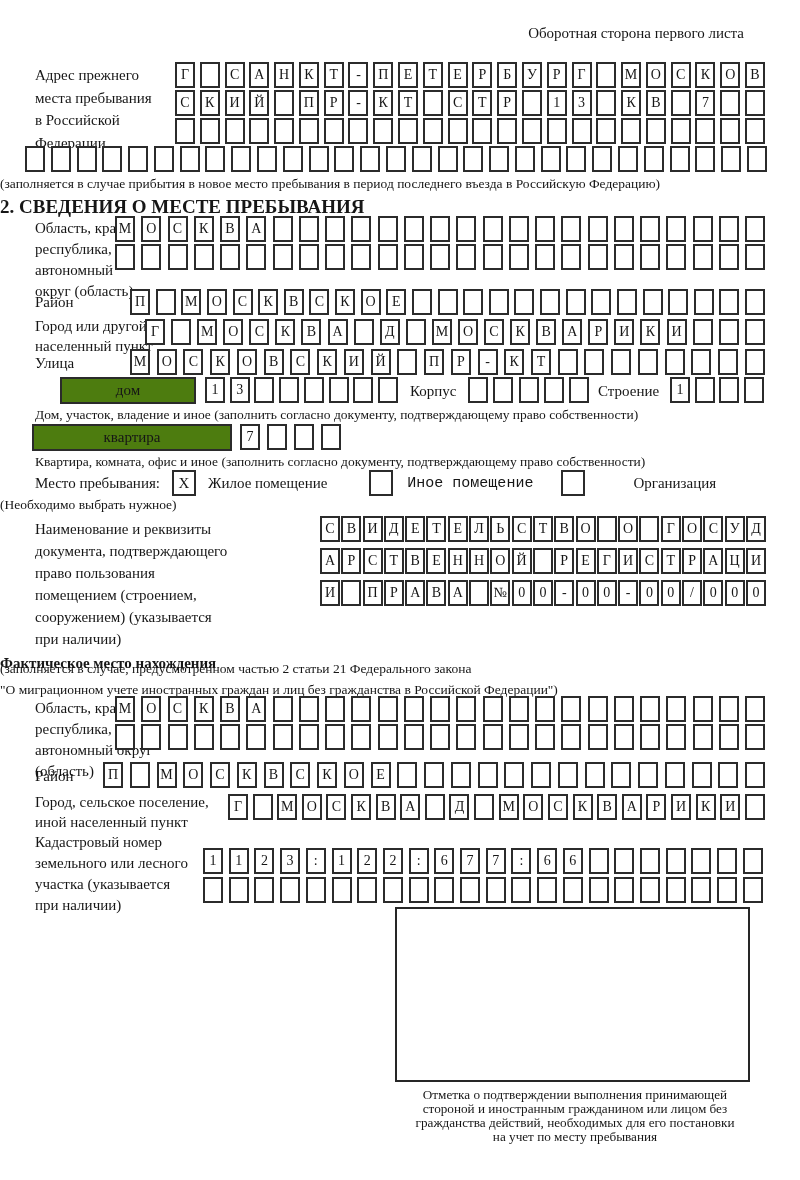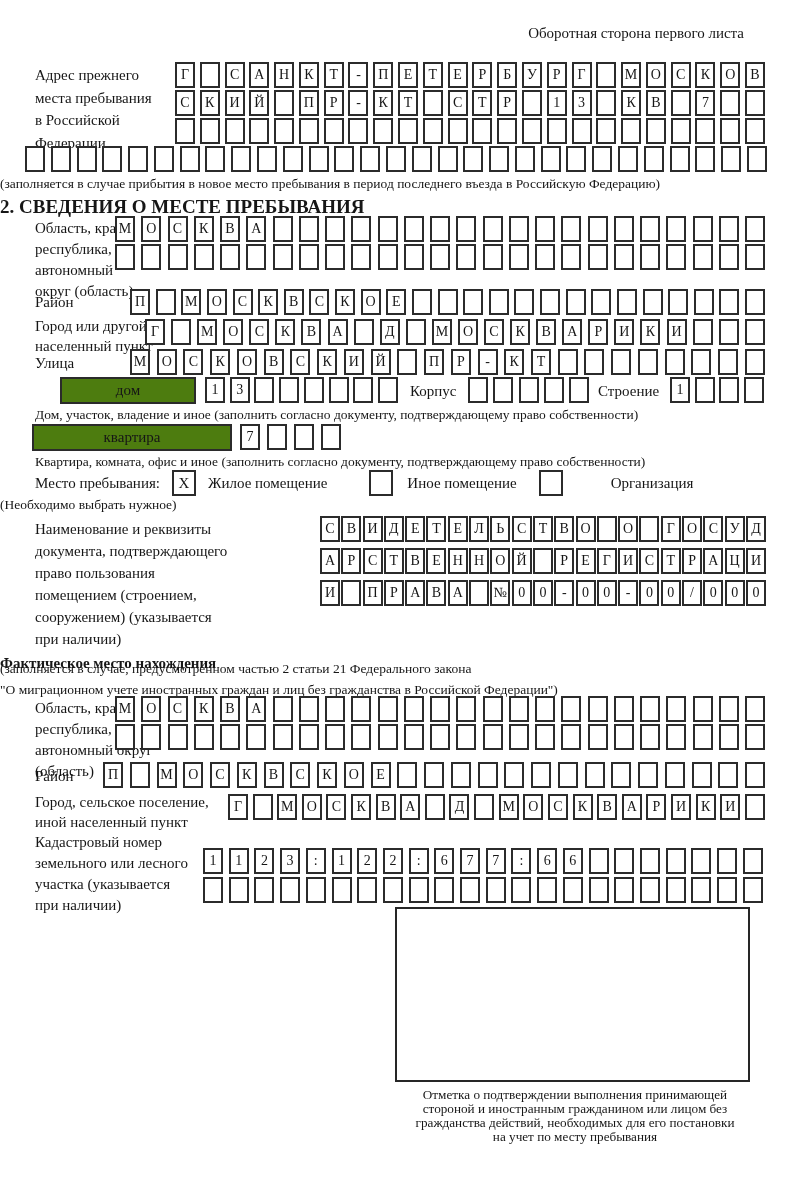--- a/index.html
+++ b/index.html
@@ -330,21 +330,21 @@
 
   <div class="mesto" style="left:35px;top:470px;">
     <span class="inline-label" style="margin-right:12px;">Место пребывания:</span>
     <span class="chkbox" style="margin-right:12px;">
       <span>X</span>
     </span>
     <span class="inline-label" style="margin-right:42px;">Жилое помещение</span>
     <span class="chkbox" style="margin-right:14px;">
       <span></span>
     </span>
-    <span class="inline-label" style="margin-right:22px;">Иное помещение</span>
+    <span class="inline-label" style="margin-right:28px;font-family:Liberation Mono, monospace;">Иное помещение</span>
     <span class="chkbox" style="margin-right:48px;">
       <span></span>
     </span>
     <span class="inline-label">Организация</span>
   </div>
   <div class="note center" style="top:496px;">(Необходимо выбрать нужное)</div>
 
   <div class="label" style="left:35px;top:518px;line-height:22px;width:285px;">Наименование и реквизиты
 документа, подтверждающего
 право пользования

